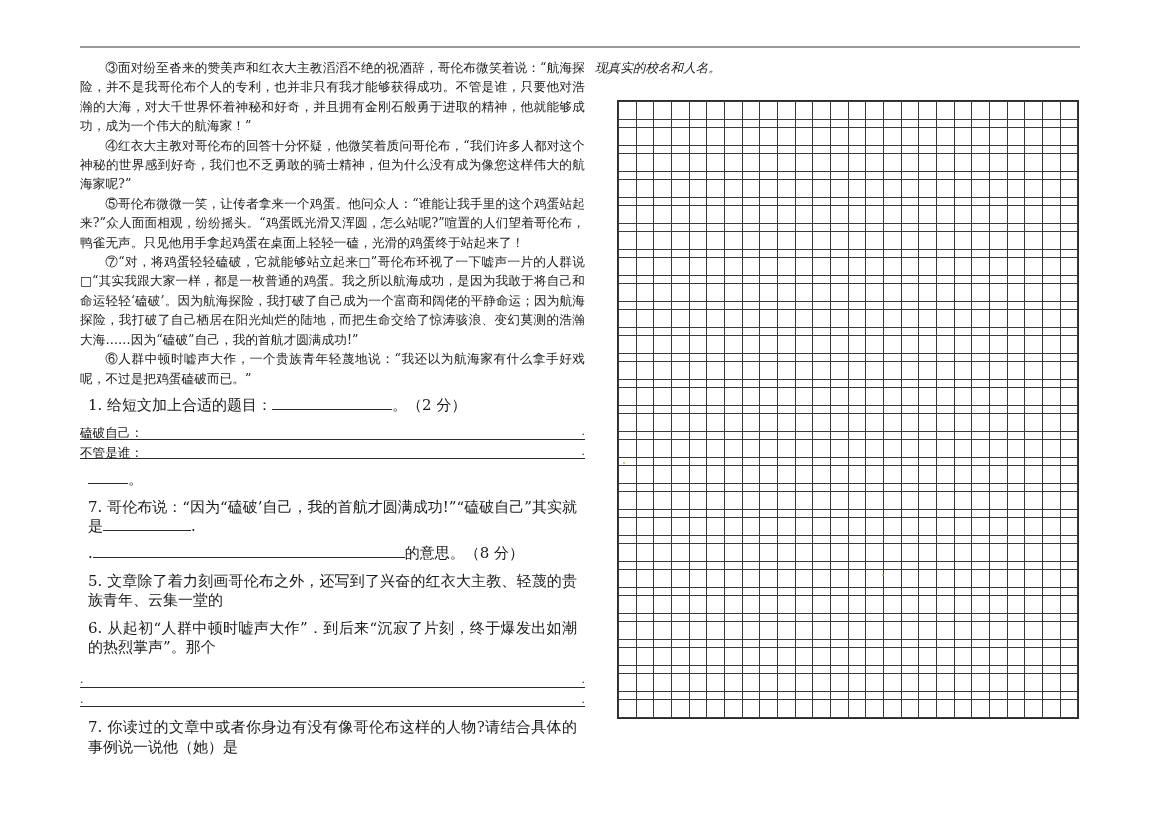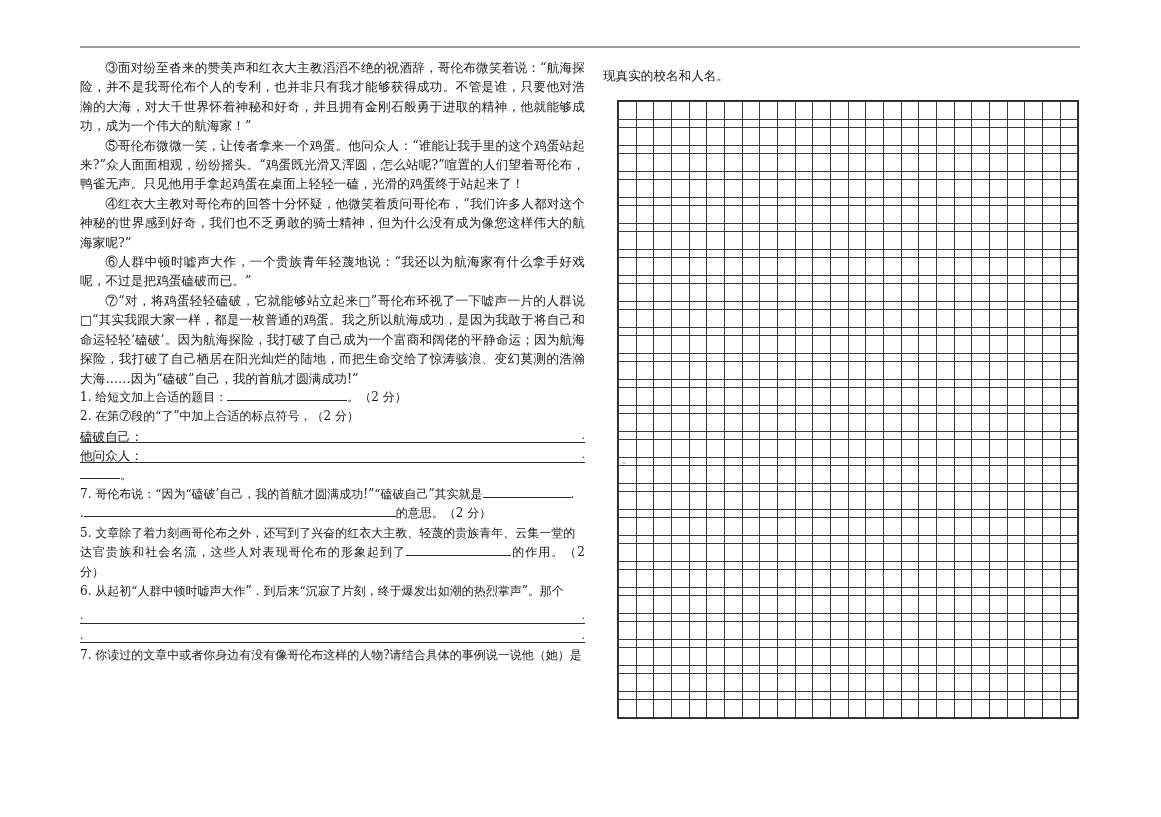--- a/index.html
+++ b/index.html
@@ -45,23 +45,23 @@
     font-size: 12.6px;
     line-height: 19.4px;
     text-align: justify;
     text-justify: inter-ideograph;
     margin: 0;
     letter-spacing: 0.1px;
   }
   .para.indent { text-indent: 2em; }
 
   .qline {
-    font-size: 12px;
+    font-size: 15px;
     line-height: 19.4px;
-    margin: 0;
+    margin: 8px;
     text-align: justify;
     text-justify: inter-ideograph;
   }
 
   .fill {
     display: inline-block;
     border-bottom: 1px solid #2a2a2a;
     height: 12px;
     vertical-align: baseline;
   }
@@ -103,21 +103,22 @@
   
   .col-right {
     position: absolute;
     left: 595px;
     top: 58px;
     width: 470px;
   }
   .right-note {
     font-size: 12.6px;
     line-height: 19.4px;
-    margin: 8px;
+    margin: 0;
+    font-style: italic;
   }
 
   
   .grid-wrap {
     position: absolute;
     left: 617px;
     top: 100px;
   }
   .grid-table {
     border-collapse: collapse;
@@ -156,48 +157,46 @@
 </head>
 <body>
 
 <div class="page">
 
   <div class="header-rule"></div>
 
   <div class="col-left">
 
     <p class="para indent">③面对纷至沓来的赞美声和红衣大主教滔滔不绝的祝酒辞，哥伦布微笑着说：“航海探险，并不是我哥伦布个人的专利，也并非只有我才能够获得成功。不管是谁，只要他对浩瀚的大海，对大千世界怀着神秘和好奇，并且拥有金刚石般勇于进取的精神，他就能够成功，成为一个伟大的航海家！”</p>
+    <p class="para indent">④红衣大主教对哥伦布的回答十分怀疑，他微笑着质问哥伦布，“我们许多人都对这个神秘的世界感到好奇，我们也不乏勇敢的骑士精神，但为什么没有成为像您这样伟大的航海家呢?”</p>
     <p class="para indent">⑤哥伦布微微一笑，让传者拿来一个鸡蛋。他问众人：“谁能让我手里的这个鸡蛋站起来?”众人面面相观，纷纷摇头。“鸡蛋既光滑又浑圆，怎么站呢?”喧置的人们望着哥伦布，鸭雀无声。只见他用手拿起鸡蛋在桌面上轻轻一磕，光滑的鸡蛋终于站起来了！</p>
-    <p class="para indent">④红衣大主教对哥伦布的回答十分怀疑，他微笑着质问哥伦布，“我们许多人都对这个神秘的世界感到好奇，我们也不乏勇敢的骑士精神，但为什么没有成为像您这样伟大的航海家呢?”</p>
+    <p class="para indent">⑦“对，将鸡蛋轻轻磕破，它就能够站立起来□”哥伦布环视了一下嘘声一片的人群说□“其实我跟大家一样，都是一枚普通的鸡蛋。我之所以航海成功，是因为我敢于将自己和命运轻轻‘磕破’。因为航海探险，我打破了自己成为一个富商和阔佬的平静命运；因为航海探险，我打破了自己栖居在阳光灿烂的陆地，而把生命交给了惊涛骇浪、变幻莫测的浩瀚大海……因为“磕破”自己，我的首航才圆满成功!”</p>
     <p class="para indent">⑥人群中顿时嘘声大作，一个贵族青年轻蔑地说：“我还以为航海家有什么拿手好戏呢，不过是把鸡蛋磕破而已。”</p>
-    <p class="para indent">⑦“对，将鸡蛋轻轻磕破，它就能够站立起来□”哥伦布环视了一下嘘声一片的人群说□“其实我跟大家一样，都是一枚普通的鸡蛋。我之所以航海成功，是因为我敢于将自己和命运轻轻‘磕破’。因为航海探险，我打破了自己成为一个富商和阔佬的平静命运；因为航海探险，我打破了自己栖居在阳光灿烂的陆地，而把生命交给了惊涛骇浪、变幻莫测的浩瀚大海……因为“磕破”自己，我的首航才圆满成功!”</p>
 
     <p class="qline"><span>1. 给短文加上合适的题目：</span><span class="fill w120"></span><span>。（2 分）</span></p>
 
-    <p class="qline">2. 在第⑦段的“了”中加上合适的标点符号，（2 分）</p>
 
 
     <div class="answer-rule">
       <span>磕破自己：</span>
       <span class="dot-r">.</span>
     </div>
 
     <div class="answer-rule">
-      <span>他问众人：</span>
+      <span>不管是谁：</span>
       <span class="dot-r">.</span>
     </div>
 
     <p class="qline"><span class="fill w40"></span><span>。</span></p>
 
     <p class="qline"><span>7. 哥伦布说：“因为“磕破’自己，我的首航才圆满成功!”“磕破自己”其实就是</span><span class="fill w88"></span><span>.</span></p>
 
-    <p class="qline"><span>.</span><span class="fill w310"></span><span>的意思。（2 分）</span></p>
+    <p class="qline"><span>.</span><span class="fill w310"></span><span>的意思。（8 分）</span></p>
 
     <p class="qline">5. 文章除了着力刻画哥伦布之外，还写到了兴奋的红衣大主教、轻蔑的贵族青年、云集一堂的</p>
-    <p class="qline"><span>达官贵族和社会名流，这些人对表现哥伦布的形象起到了</span><span class="fill w105"></span><span>的作用。（2　分）</span></p>
 
     <p class="qline">6. 从起初“人群中顿时嘘声大作”．到后来“沉寂了片刻，终于爆发出如潮的热烈掌声”。那个</p>
 
     <div class="gap-sm"></div>
 
     <div class="answer-rule">
       <span class="dot-l">.</span>
       <span class="dot-r">.</span>
     </div>
     <div class="answer-rule">

